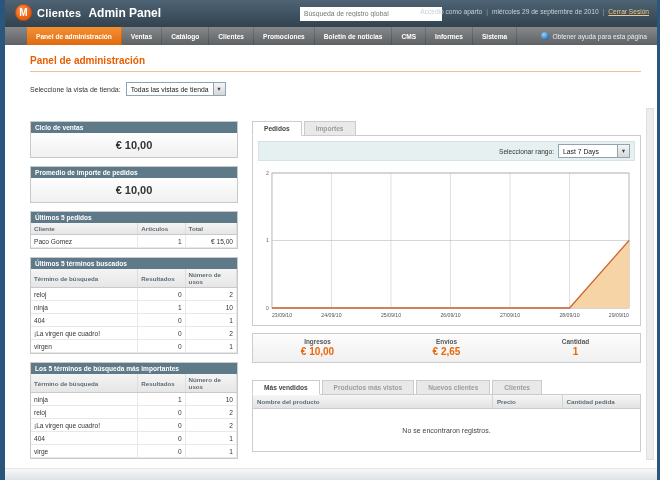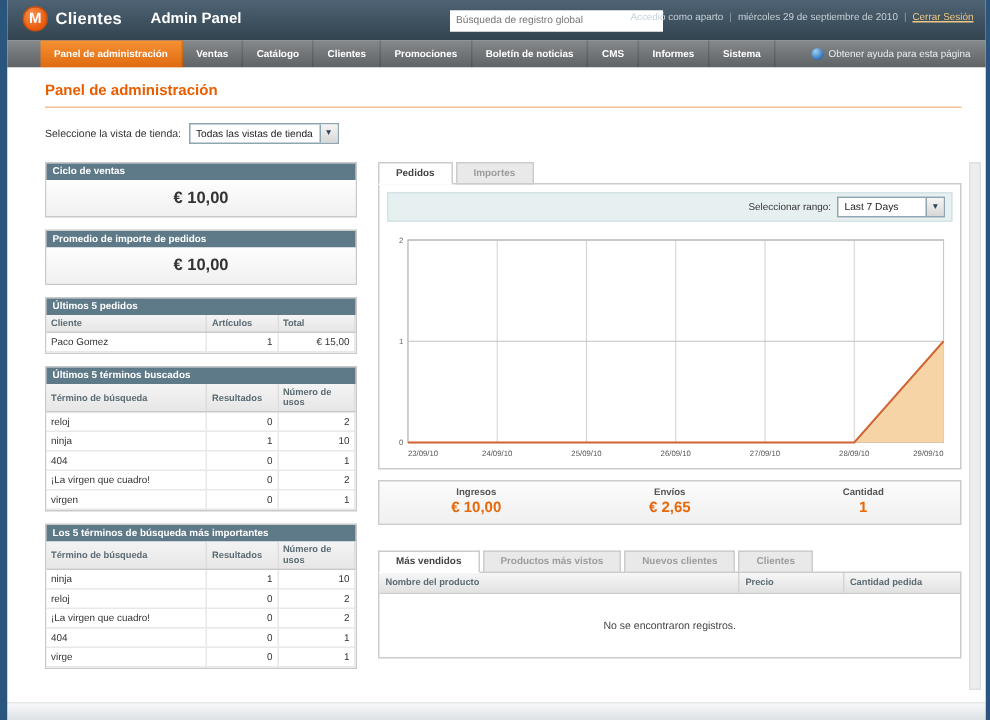--- a/index.html
+++ b/index.html
@@ -10,21 +10,21 @@
 
   
   .header { position:absolute; left:5px; right:3px; top:0; height:27px;
             background:linear-gradient(#4e6374,#32434f); }
   .logo { position:absolute; left:10px; top:4px; display:flex; align-items:center; gap:5px; }
   .logo-icon { width:17px; height:17px; border-radius:50%;
                background:radial-gradient(circle at 35% 30%, #f78f4c, #ea5b0c 70%);
                color:#fff; font-weight:bold; font-size:10px; display:flex;
                align-items:center; justify-content:center; border:1px solid #c94f0a; }
   .logo-title { color:#fff; font-size:11px; font-weight:bold; letter-spacing:0.2px; }
-  .logo-sub { color:#fff; font-size:10px; font-weight:bold; margin-left:14px; }
+  .logo-sub { color:#fff; font-size:12px; font-weight:bold; margin-left:2px; }
   .search-wrap { position:absolute; left:295px; top:2px; }
   .search-wrap input { width:142px; height:14px; border:1px solid #fff; background:#fff;
                        font-size:6.8px; color:#777; padding:0 3px; font-family:inherit; }
   .login-info { position:absolute; right:8px; top:8px; font-size:6.6px; color:#c7d1d8;
                 display:flex; gap:4px; align-items:center; }
   .login-info .sep { color:#8fa0ab; }
   .logout-link { color:#efc886; text-decoration:underline; cursor:pointer; }
 
   
   .navbar { position:absolute; left:5px; right:3px; top:27px; height:18px;
@@ -44,21 +44,21 @@
   .title-rule { position:absolute; left:25px; right:16px; top:26px; border-bottom:1px solid #f0c092; }
   .storeview { position:absolute; left:25px; top:37px; display:flex; align-items:center; gap:5px;
                font-size:7px; color:#333; }
   .select { display:inline-flex; align-items:center; height:14px; border:1px solid #8fa5b2;
             background:#fff; font-size:6.8px; color:#222; cursor:pointer; }
   .select .txt { padding:0 4px; white-space:nowrap; }
   .select .arrow { width:12px; height:100%; background:linear-gradient(#f5f5f5,#d7d7d7);
                    border-left:1px solid #8fa5b2; display:flex; align-items:center;
                    justify-content:center; font-size:5.5px; color:#345; }
 
-  .columns { position:absolute; left:25px; top:63px; right:16px; display:flex; gap:14px; }
+  .columns { position:absolute; left:25px; top:76px; right:16px; display:flex; gap:14px; }
   .sidebar { width:208px; flex:none; }
   .main { flex:1; min-width:0; }
 
   
   .panel { border:1px solid #c9c9c9; margin-bottom:8px; background:#fff; }
   .panel-head { background:#5e7987; color:#fff; font-size:6.6px; font-weight:bold; padding:2px 4px; }
   .panel-value { background:linear-gradient(#fefefe,#f0f0f0); text-align:center; font-size:11px;
                  font-weight:bold; color:#333; padding:6px 0; }
   .mini-table { width:100%; border-collapse:collapse; }
   .mini-table th { background:linear-gradient(#f4f4f4,#e6e6e6); font-size:6.2px; color:#5c6b73;

